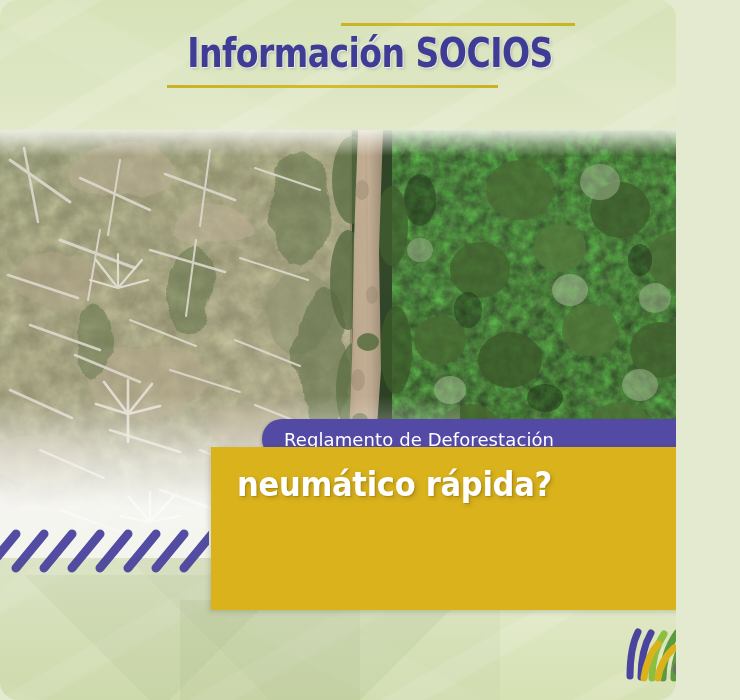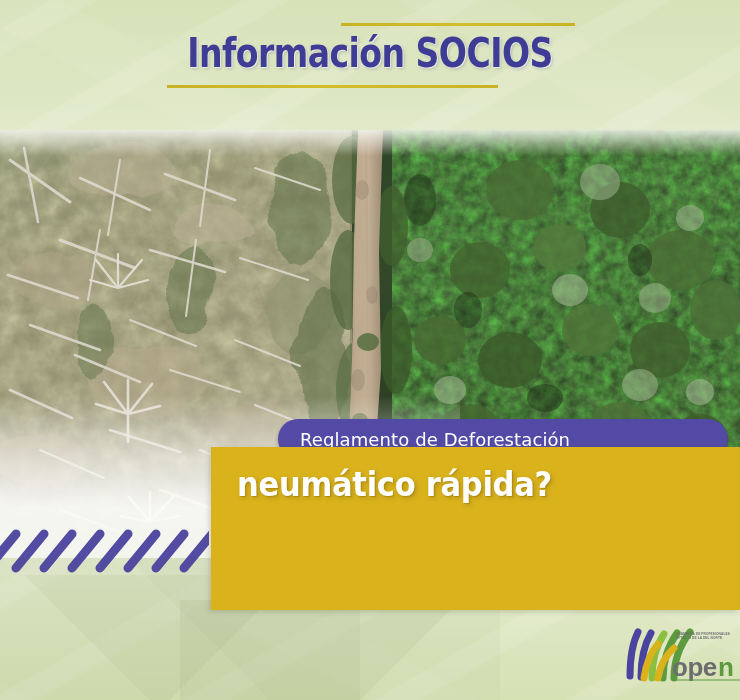--- a/index.html
+++ b/index.html
@@ -7,22 +7,23 @@
   body {
     font-family:"Liberation Sans", sans-serif;
     overflow:hidden;
     position:relative;
     background:#e3ead0;
   }
 
   
   #stage {
     position:absolute; inset:0;
-    width:740px; height:700px;
+    width:676px; height:700px;
     overflow:hidden;
+    border-radius:18px;
   }
 
   
   .bg-base{
     position:absolute; inset:0;
     background:
       linear-gradient(180deg,
         #d7e2b8 0%,
         #dde6c2 12%,
         #e7edd5 28%,
@@ -122,21 +123,21 @@
   }
 
   
   .stripes{
     position:absolute; left:-6px; top:520px; width:215px; height:62px;
   }
   .stripes svg{ display:block; }
 
   
   .pill{
-    position:absolute; left:278px; top:419px; width:450px; height:40px;
+    position:absolute; left:262px; top:419px; width:450px; height:40px;
     background:#524aa4;
     border-radius:21px;
     box-shadow:0 2px 4px rgba(0,0,0,.28);
   }
   .pill-label{
     position:absolute; left:22px; top:0; height:40px;
     display:flex; align-items:center;
     font-size:18px; color:#ffffff;
     font-family:"DejaVu Sans","Liberation Sans", sans-serif;
     white-space:nowrap;

